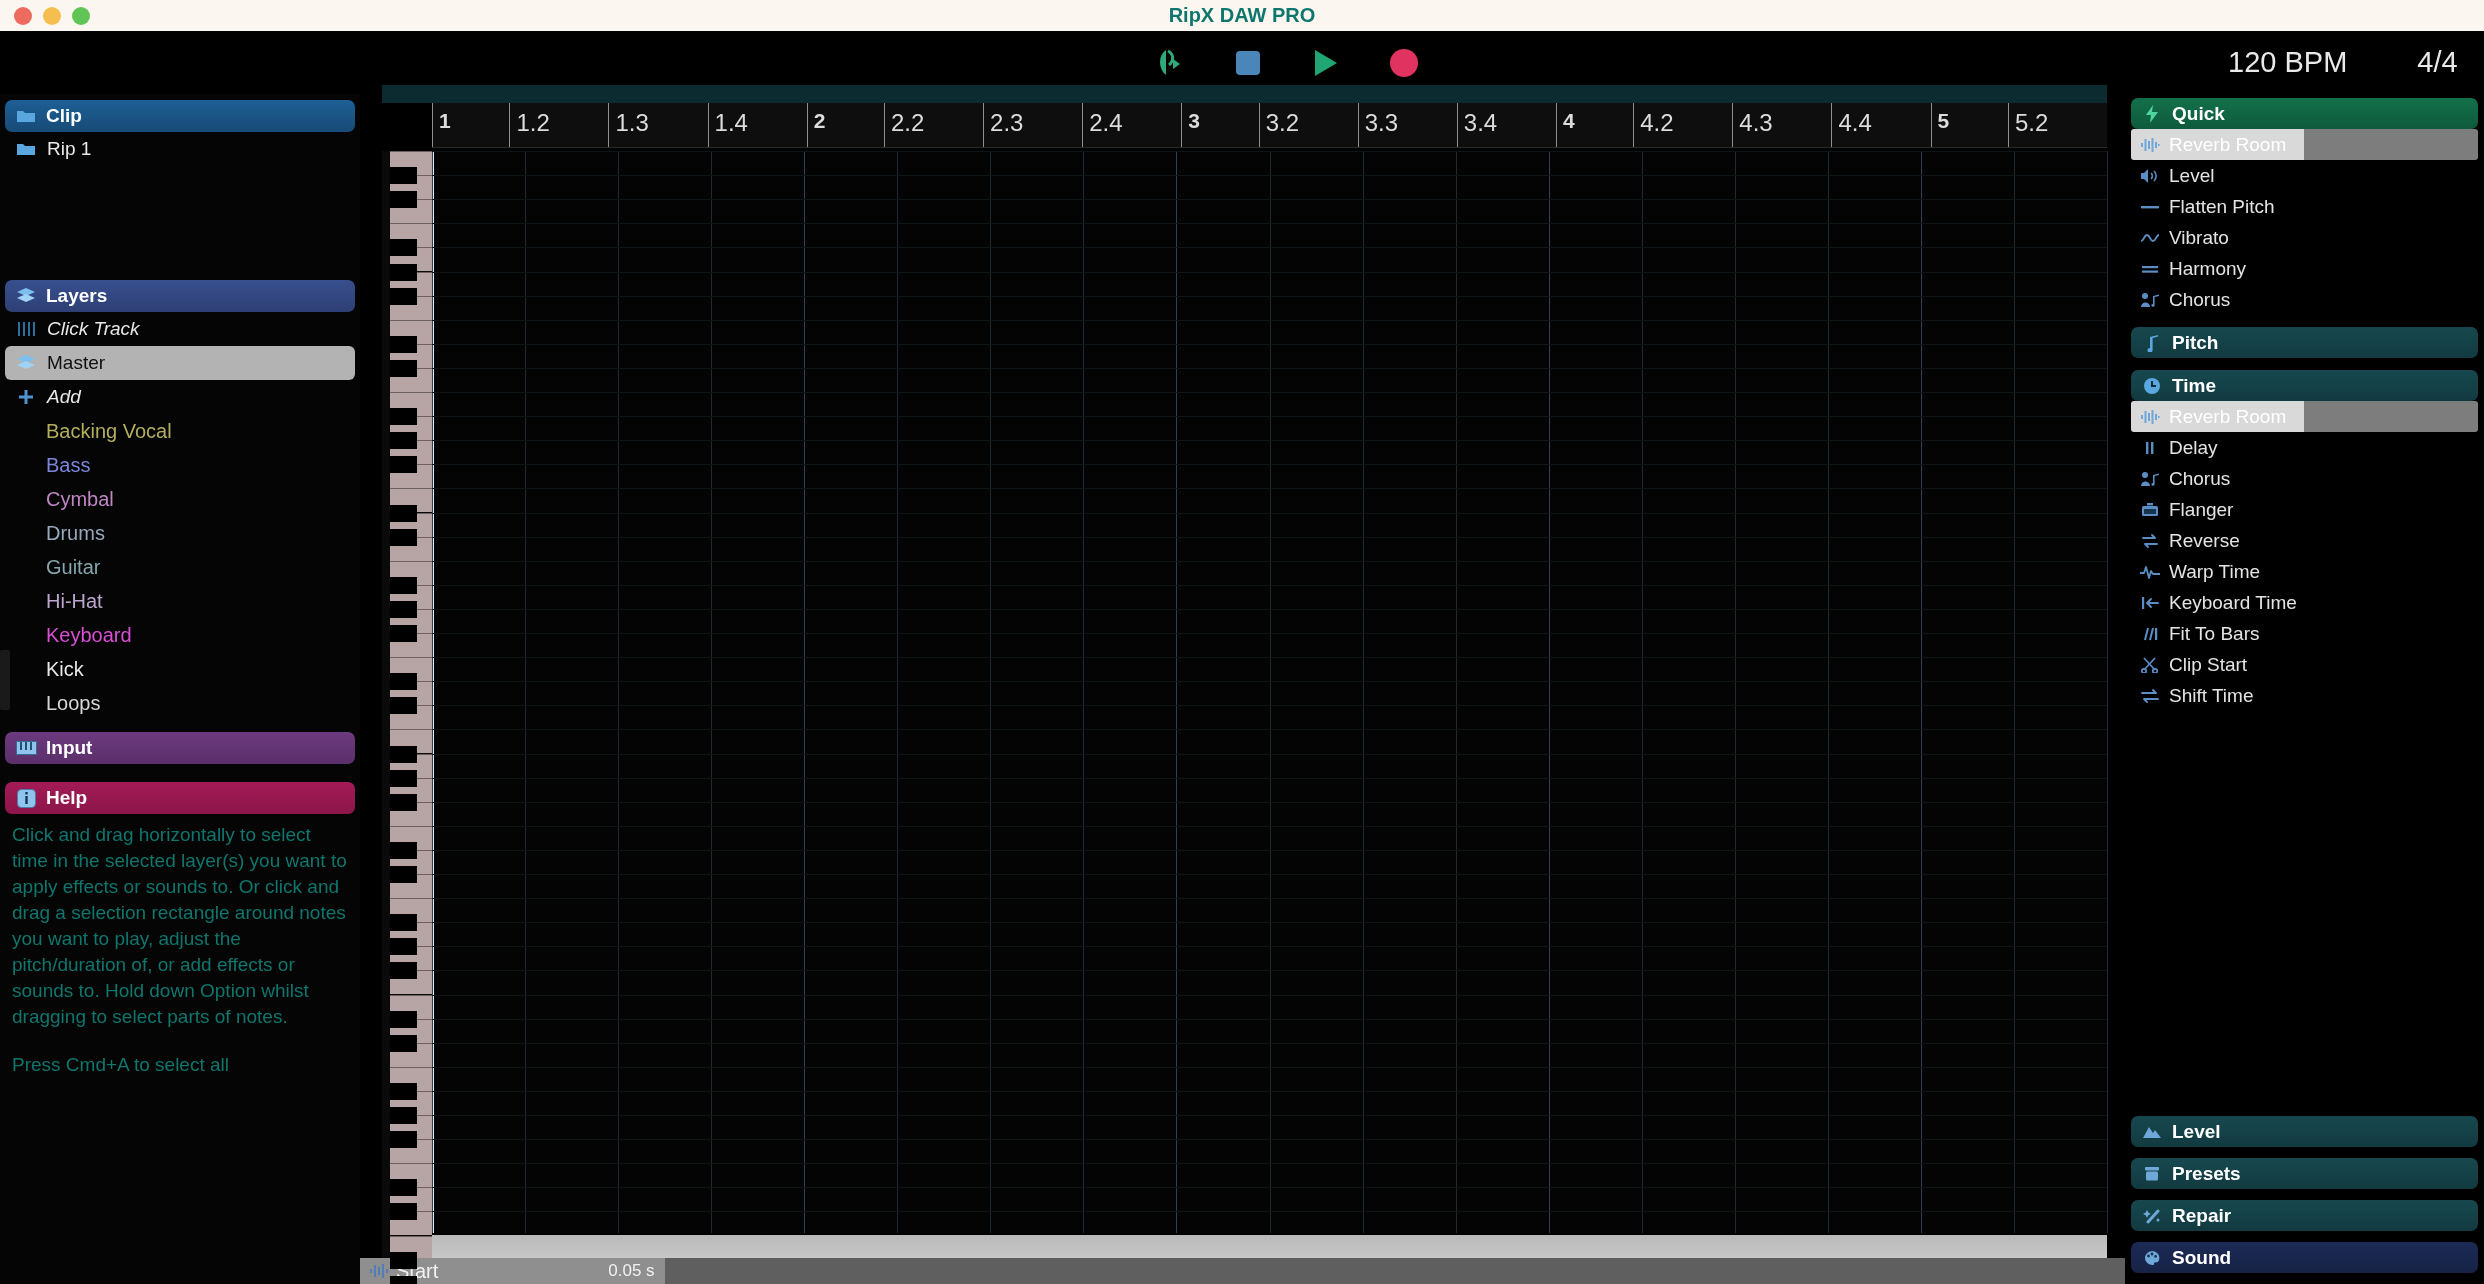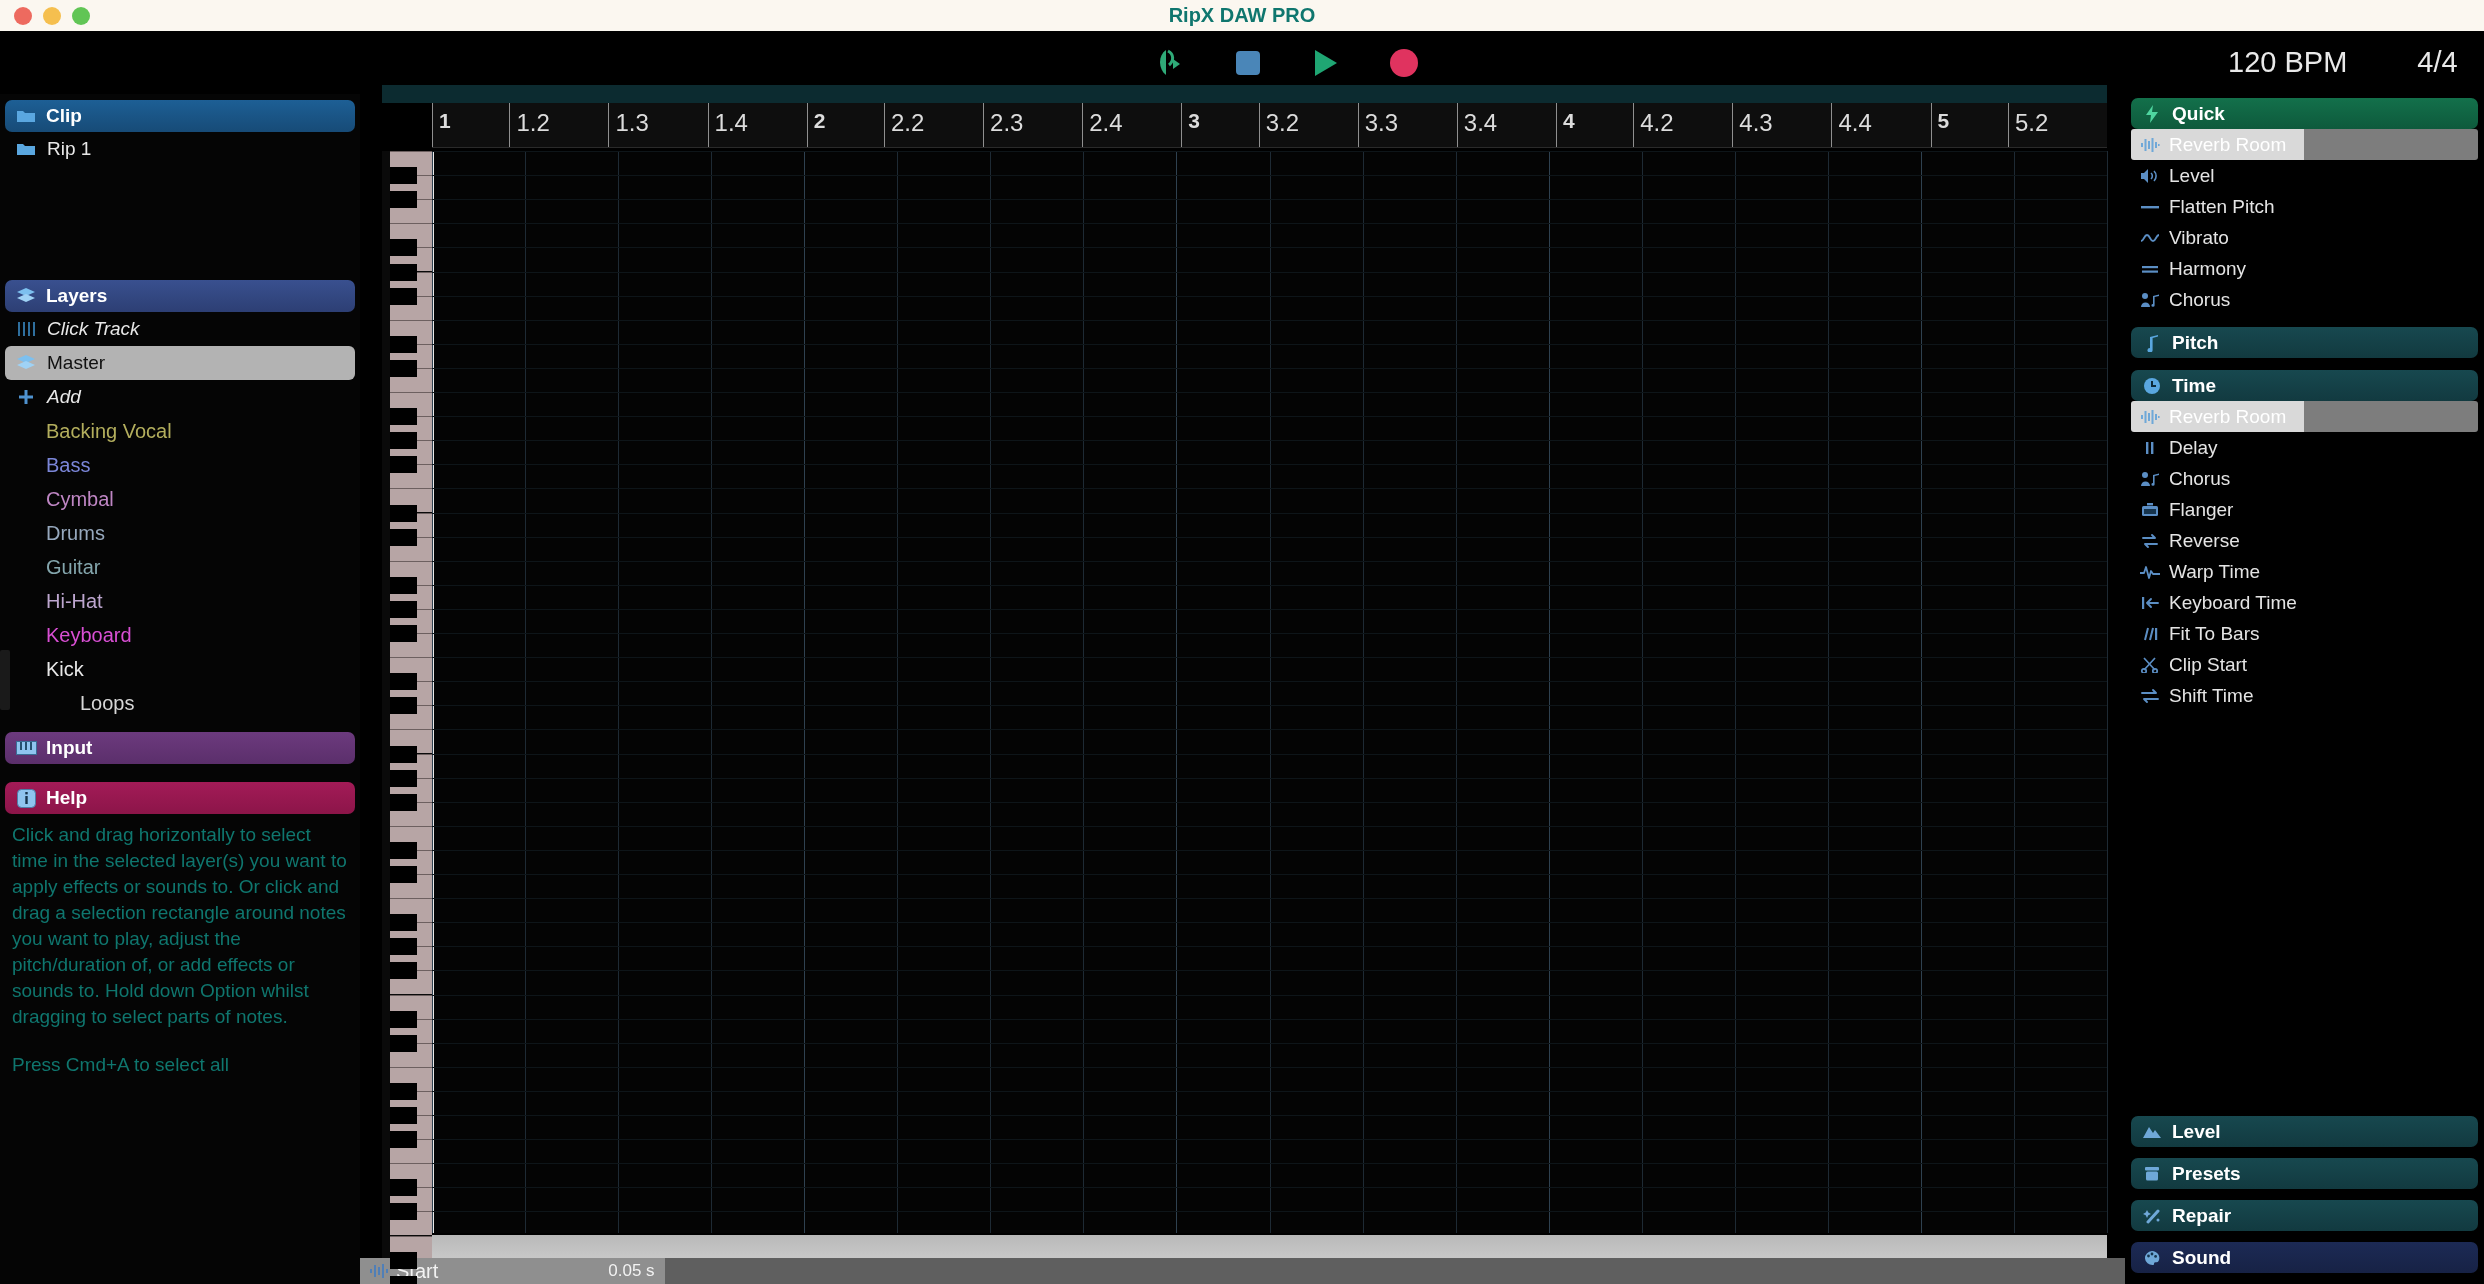--- a/index.html
+++ b/index.html
@@ -284,21 +284,21 @@
       <div class="layer-row">
         <span style="color: rgb(189, 166, 207);">Hi-Hat</span>
       </div>
       <div class="layer-row">
         <span style="color: rgb(217, 79, 212);">Keyboard</span>
       </div>
       <div class="layer-row">
         <span style="color: rgb(232, 232, 232);">Kick</span>
       </div>
       <div class="layer-row">
-        <span style="color: rgb(215, 215, 215); margin-left: 34px;">Loops</span>
+        <span style="color: rgb(215, 215, 215);">Loops</span>
       </div>
     </div>
 
   <div style="height:12px"></div>
   <div class="panel-head input">
     <span class="ico">
       <svg width="21" height="14" viewBox="0 0 21 14">
         <rect x="0.5" y="0.5" width="20" height="13" fill="#8fc4ef" stroke="#3a6d96"></rect>
         <rect x="4" y="1" width="2" height="8" fill="#25506f"></rect>
         <rect x="9" y="1" width="2" height="8" fill="#25506f"></rect>

